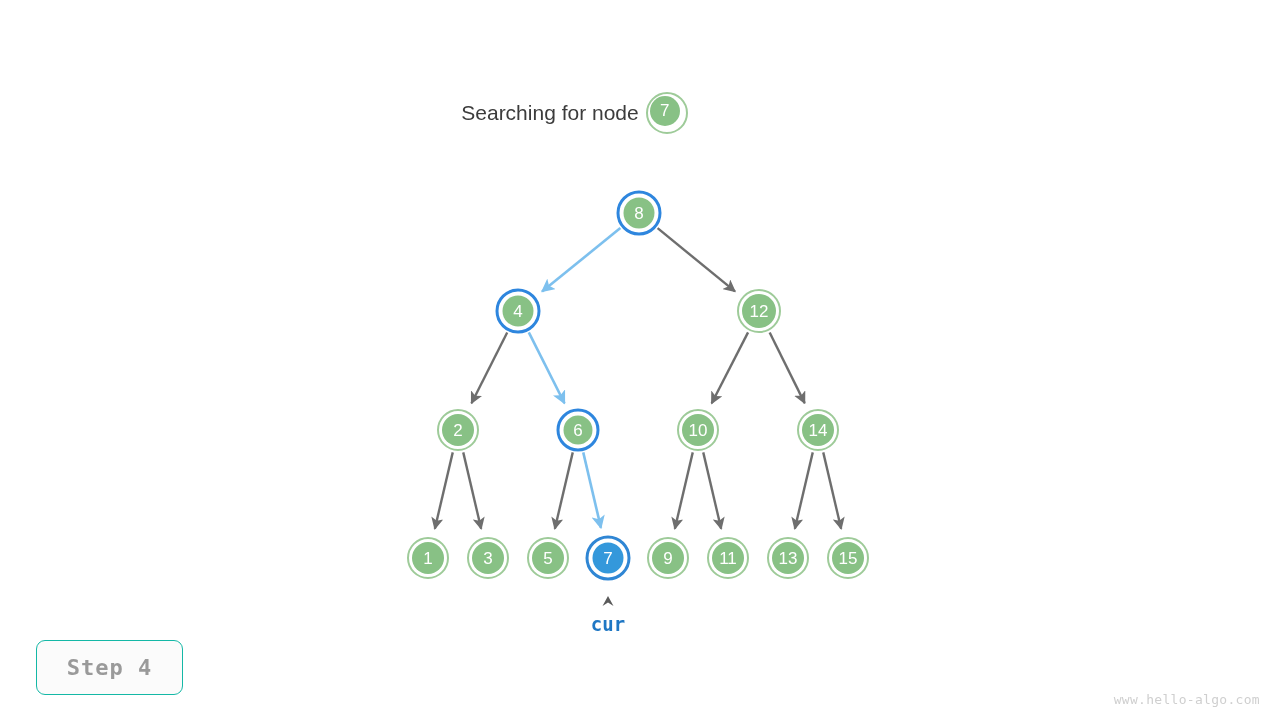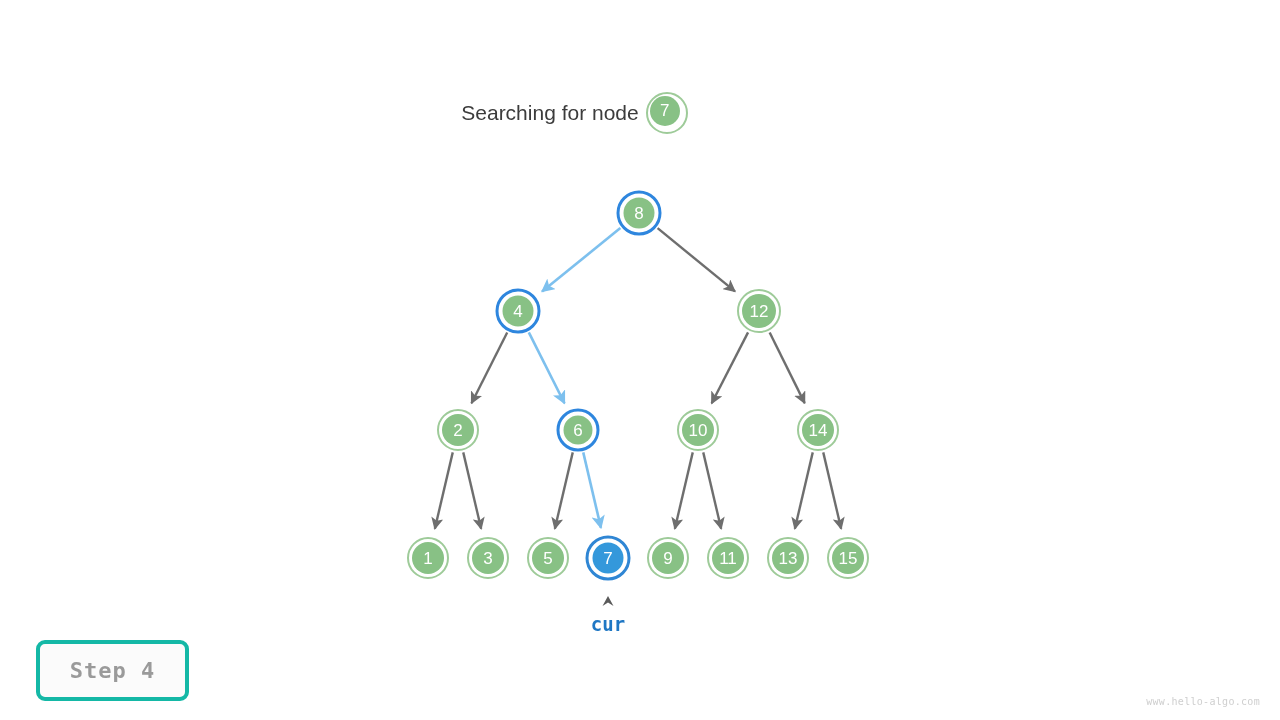--- a/index.html
+++ b/index.html
@@ -84,42 +84,42 @@
     text-anchor: middle;
   }
 
   
   #step-badge {
     position: absolute;
     left: 36px;
     top: 640px;
     width: 145px;
     height: 53px;
-    border: 4px solid #14b8a6;
+    border: 1px solid #14b8a6;
     border-radius: 9px;
     background: #fbfbfb;
     display: flex;
     align-items: center;
     justify-content: center;
   }
   #step-badge .step-text {
     font-family: "DejaVu Sans Mono", monospace;
     font-size: 22px;
     font-weight: bold;
     color: #9a9a9a;
     letter-spacing: 1px;
   }
 
   
   #watermark {
     position: absolute;
     right: 20px;
     bottom: 13px;
     font-family: "DejaVu Sans Mono", monospace;
-    font-size: 10px;
+    font-size: 13px;
     color: #cfcfcf;
     letter-spacing: 0.3px;
   }
 </style>
 </head>
 <body>
 
 <div id="title-bar">
   <span class="title-text">Searching for node</span><span class="title-node"><span class="ring"></span><span class="disc">7</span></span>
 </div>

